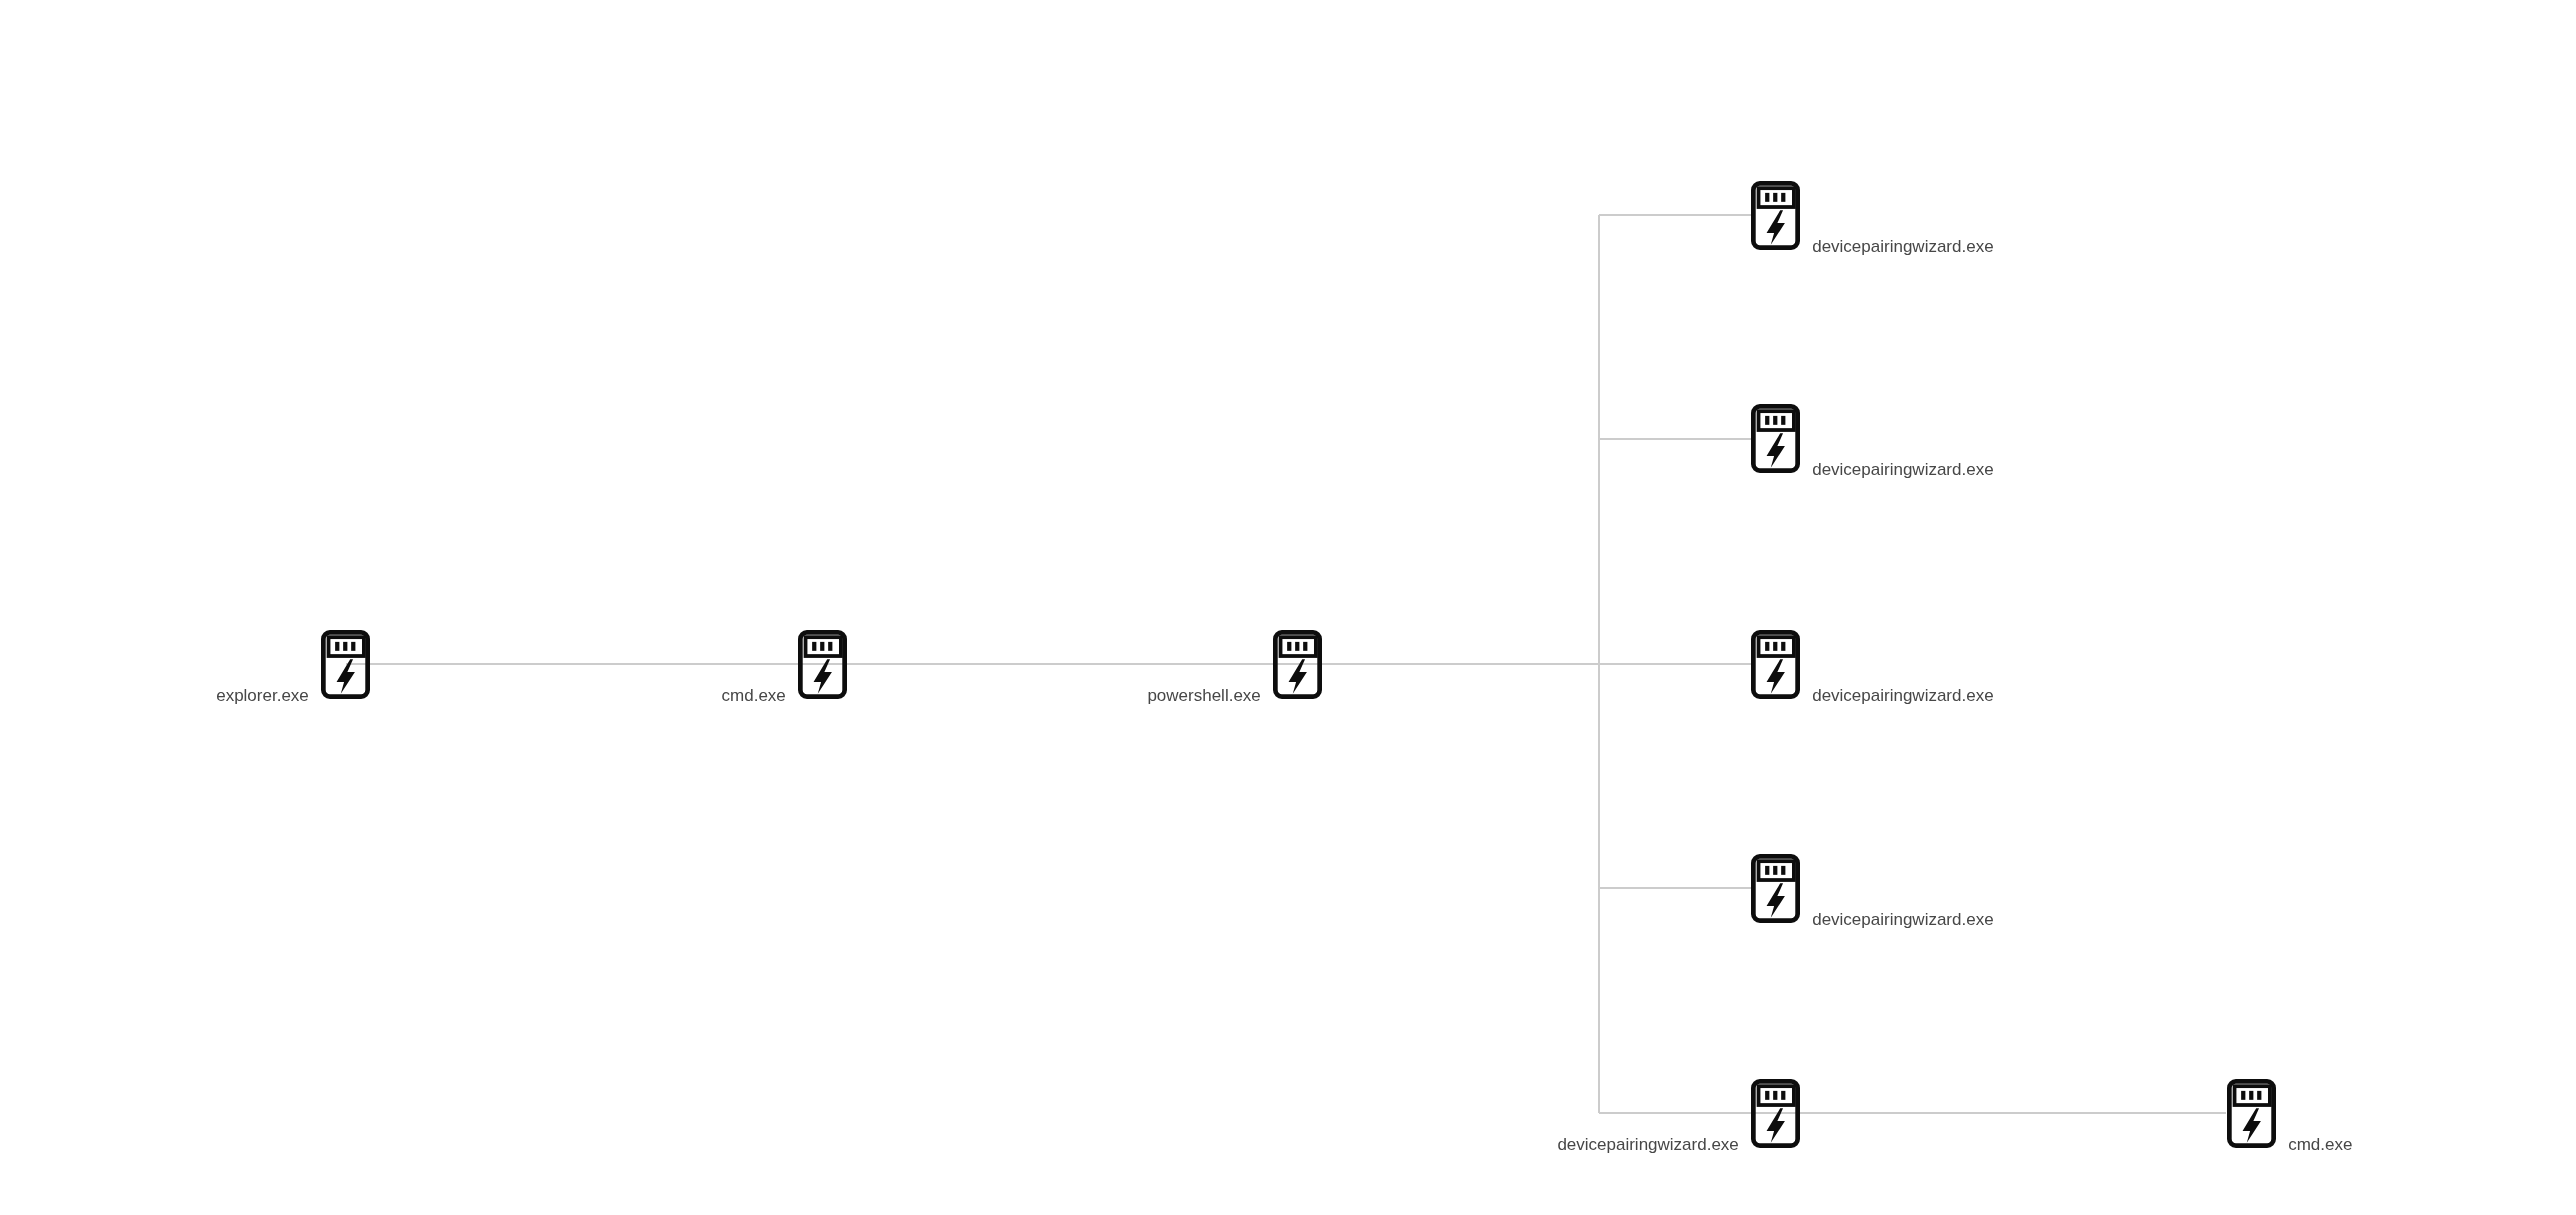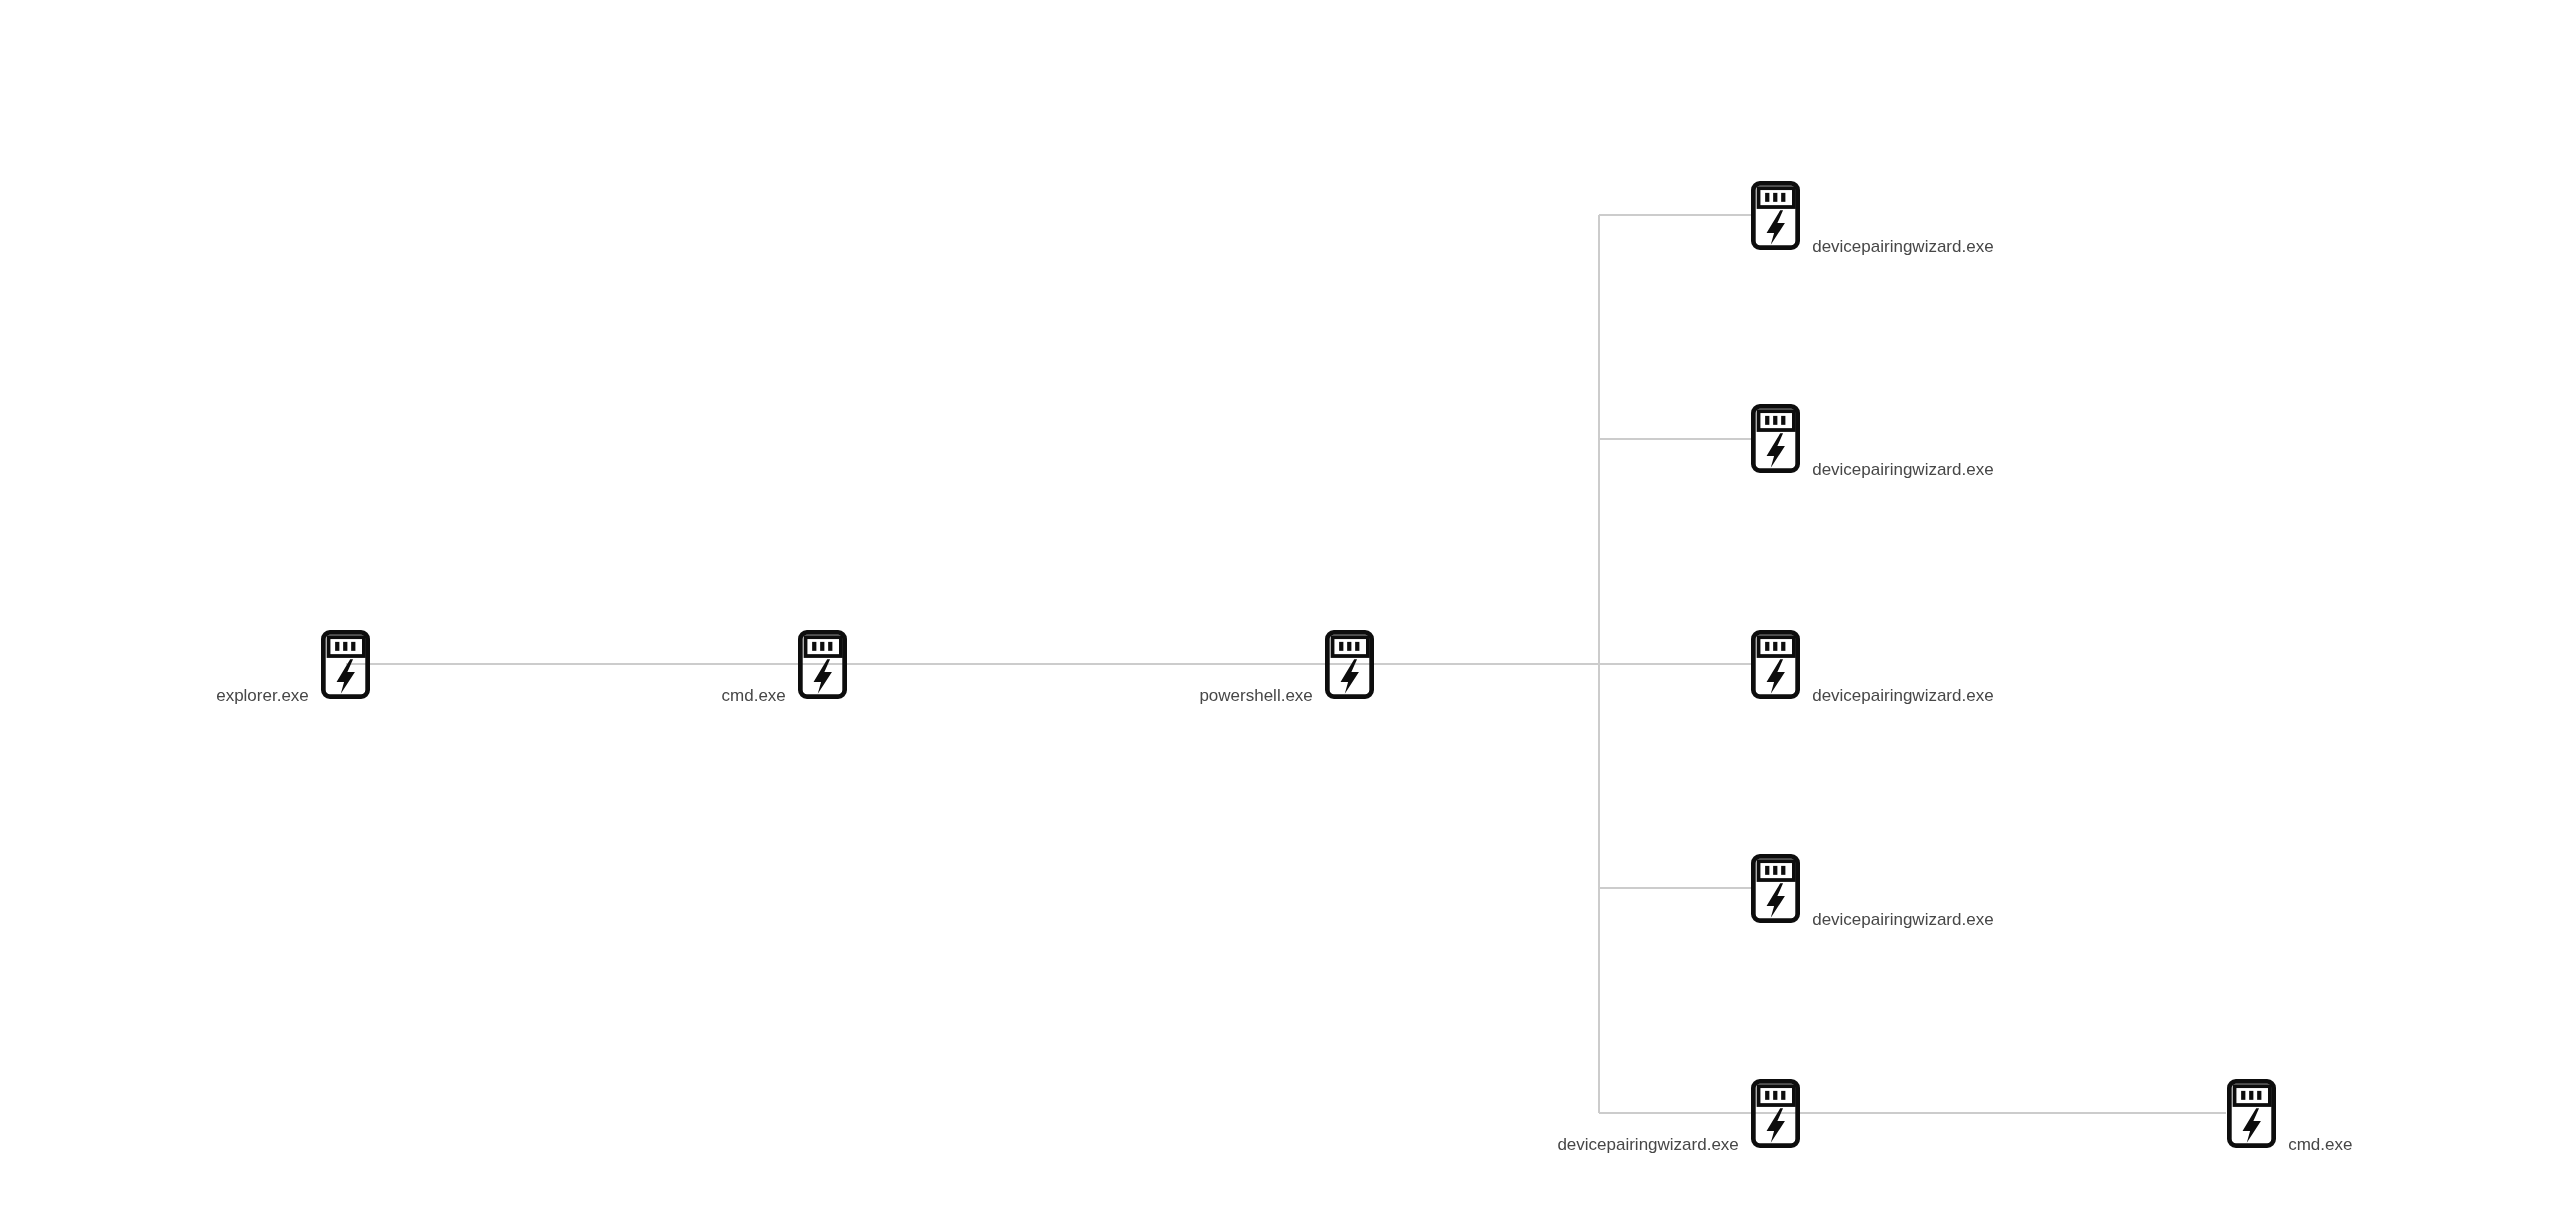--- a/index.html
+++ b/index.html
@@ -63,21 +63,21 @@
     <svg class="icon" viewBox="0 0 52 73" width="49" height="69" xmlns="http://www.w3.org/2000/svg">
       <rect x="2.5" y="2.5" width="47" height="68" rx="7" fill="none" stroke="currentColor" stroke-width="5"></rect>
       <rect x="8" y="7.5" width="37.5" height="20" fill="none" stroke="currentColor" stroke-width="4"></rect>
       <rect x="15" y="12.5" width="4.5" height="9.5" fill="currentColor"></rect>
       <rect x="23.5" y="12.5" width="4.5" height="9.5" fill="currentColor"></rect>
       <rect x="32" y="12.5" width="4.5" height="9.5" fill="currentColor"></rect>
       <path d="M31 31 L16.5 55 L24.5 55 L21 67.5 L36 44.5 L28 44.5 L34 31 Z" fill="currentColor"></path>
     </svg>
     <span class="label">cmd.exe</span>
   </div>
-    <div class="node label-left" style="left: 1325px; top: 630px;">
+    <div class="node label-left" style="left: 1273px; top: 630px;">
     <svg class="icon" viewBox="0 0 52 73" width="49" height="69" xmlns="http://www.w3.org/2000/svg">
       <rect x="2.5" y="2.5" width="47" height="68" rx="7" fill="none" stroke="currentColor" stroke-width="5"></rect>
       <rect x="8" y="7.5" width="37.5" height="20" fill="none" stroke="currentColor" stroke-width="4"></rect>
       <rect x="15" y="12.5" width="4.5" height="9.5" fill="currentColor"></rect>
       <rect x="23.5" y="12.5" width="4.5" height="9.5" fill="currentColor"></rect>
       <rect x="32" y="12.5" width="4.5" height="9.5" fill="currentColor"></rect>
       <path d="M31 31 L16.5 55 L24.5 55 L21 67.5 L36 44.5 L28 44.5 L34 31 Z" fill="currentColor"></path>
     </svg>
     <span class="label">powershell.exe</span>
   </div>

